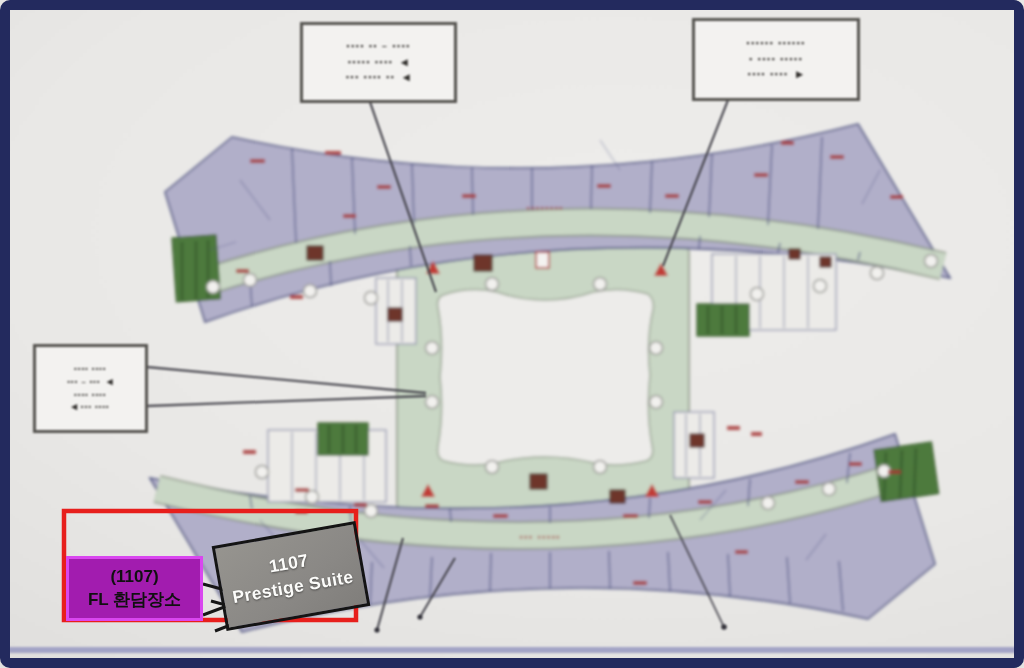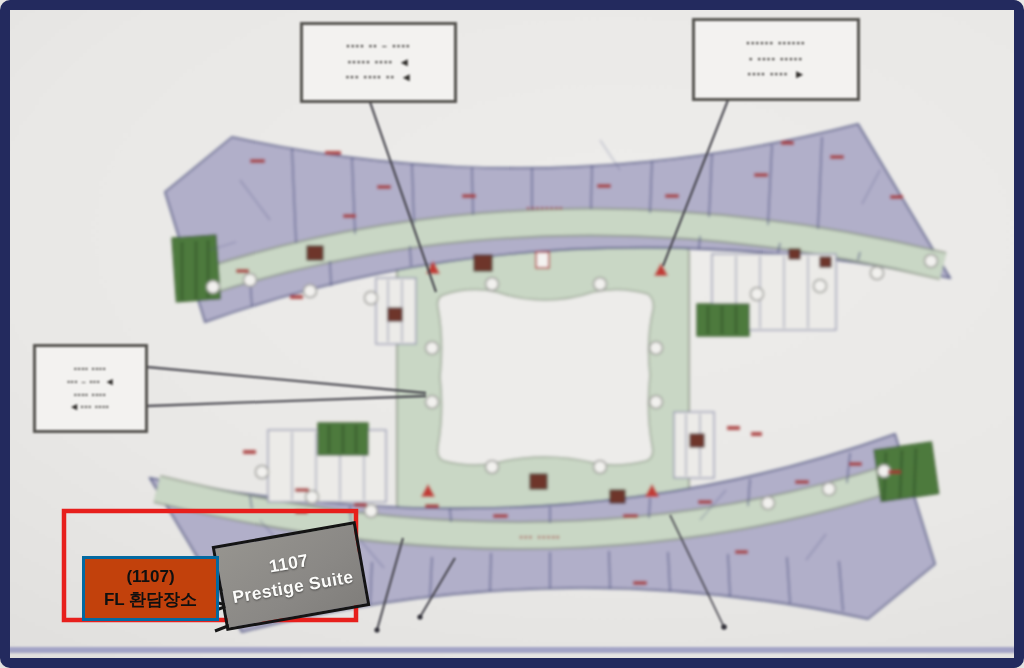--- a/index.html
+++ b/index.html
@@ -25,22 +25,22 @@
   .crisp{position:absolute;inset:0;}
   .ann{position:absolute;box-sizing:border-box;display:flex;flex-direction:column;
        align-items:center;justify-content:center;font-weight:bold;text-align:center;}
   .suite-box{
     left:218px;top:533px;width:146px;height:86px;transform:rotate(-10deg);
     background:linear-gradient(150deg,#96948f 0%,#8a8885 60%,#807e7b 100%);
     border:3px solid #141414;color:#fcfcfa;font-size:17.5px;line-height:1.35;
     letter-spacing:.4px;text-shadow:0 1px 2px rgba(0,0,0,.45);
   }
   .label-box{
-    left:66px;top:556px;width:137px;height:65px;background:#c2410c;
-    border:3px solid #0369a1;color:#101010;font-size:17px;line-height:1.3;margin-left:16px;
+    left:66px;top:556px;width:137px;height:65px;background:#a21caf;
+    border:3px solid #d946ef;color:#101010;font-size:17px;line-height:1.3;
   }
 </style>
 </head>
 <body>
 
 <div class="canvas">
 
   <div class="photo">
     <svg width="1024" height="668" viewBox="0 0 1024 668">
       <defs>

